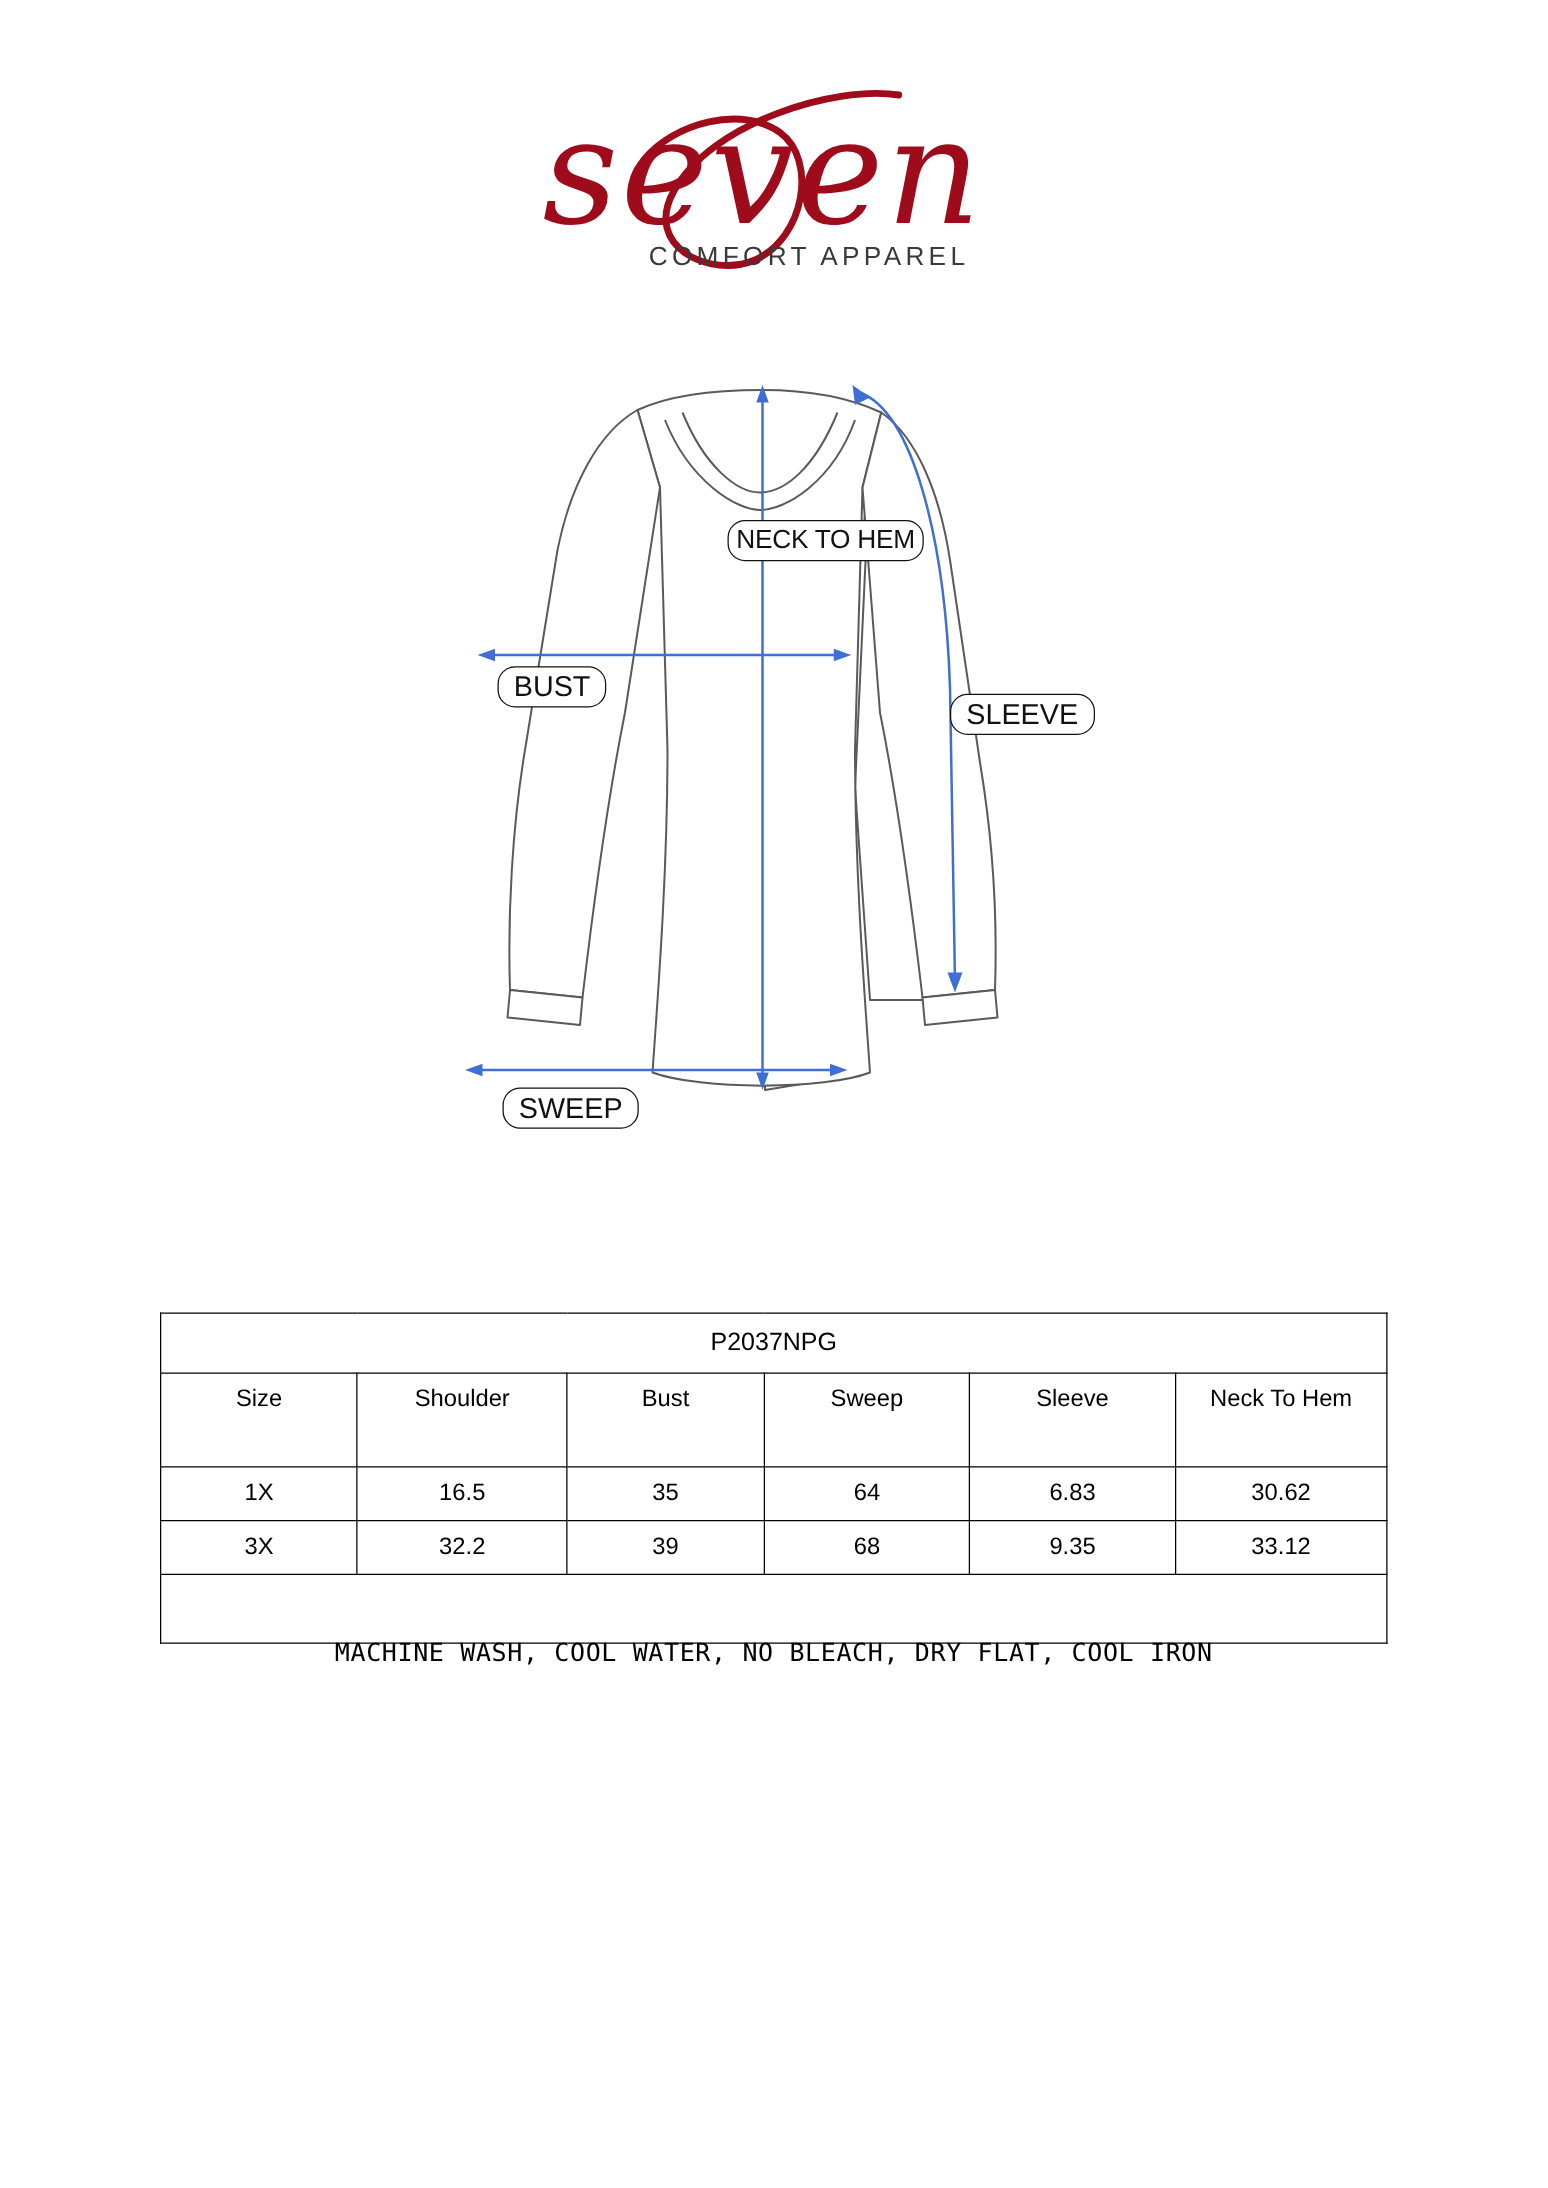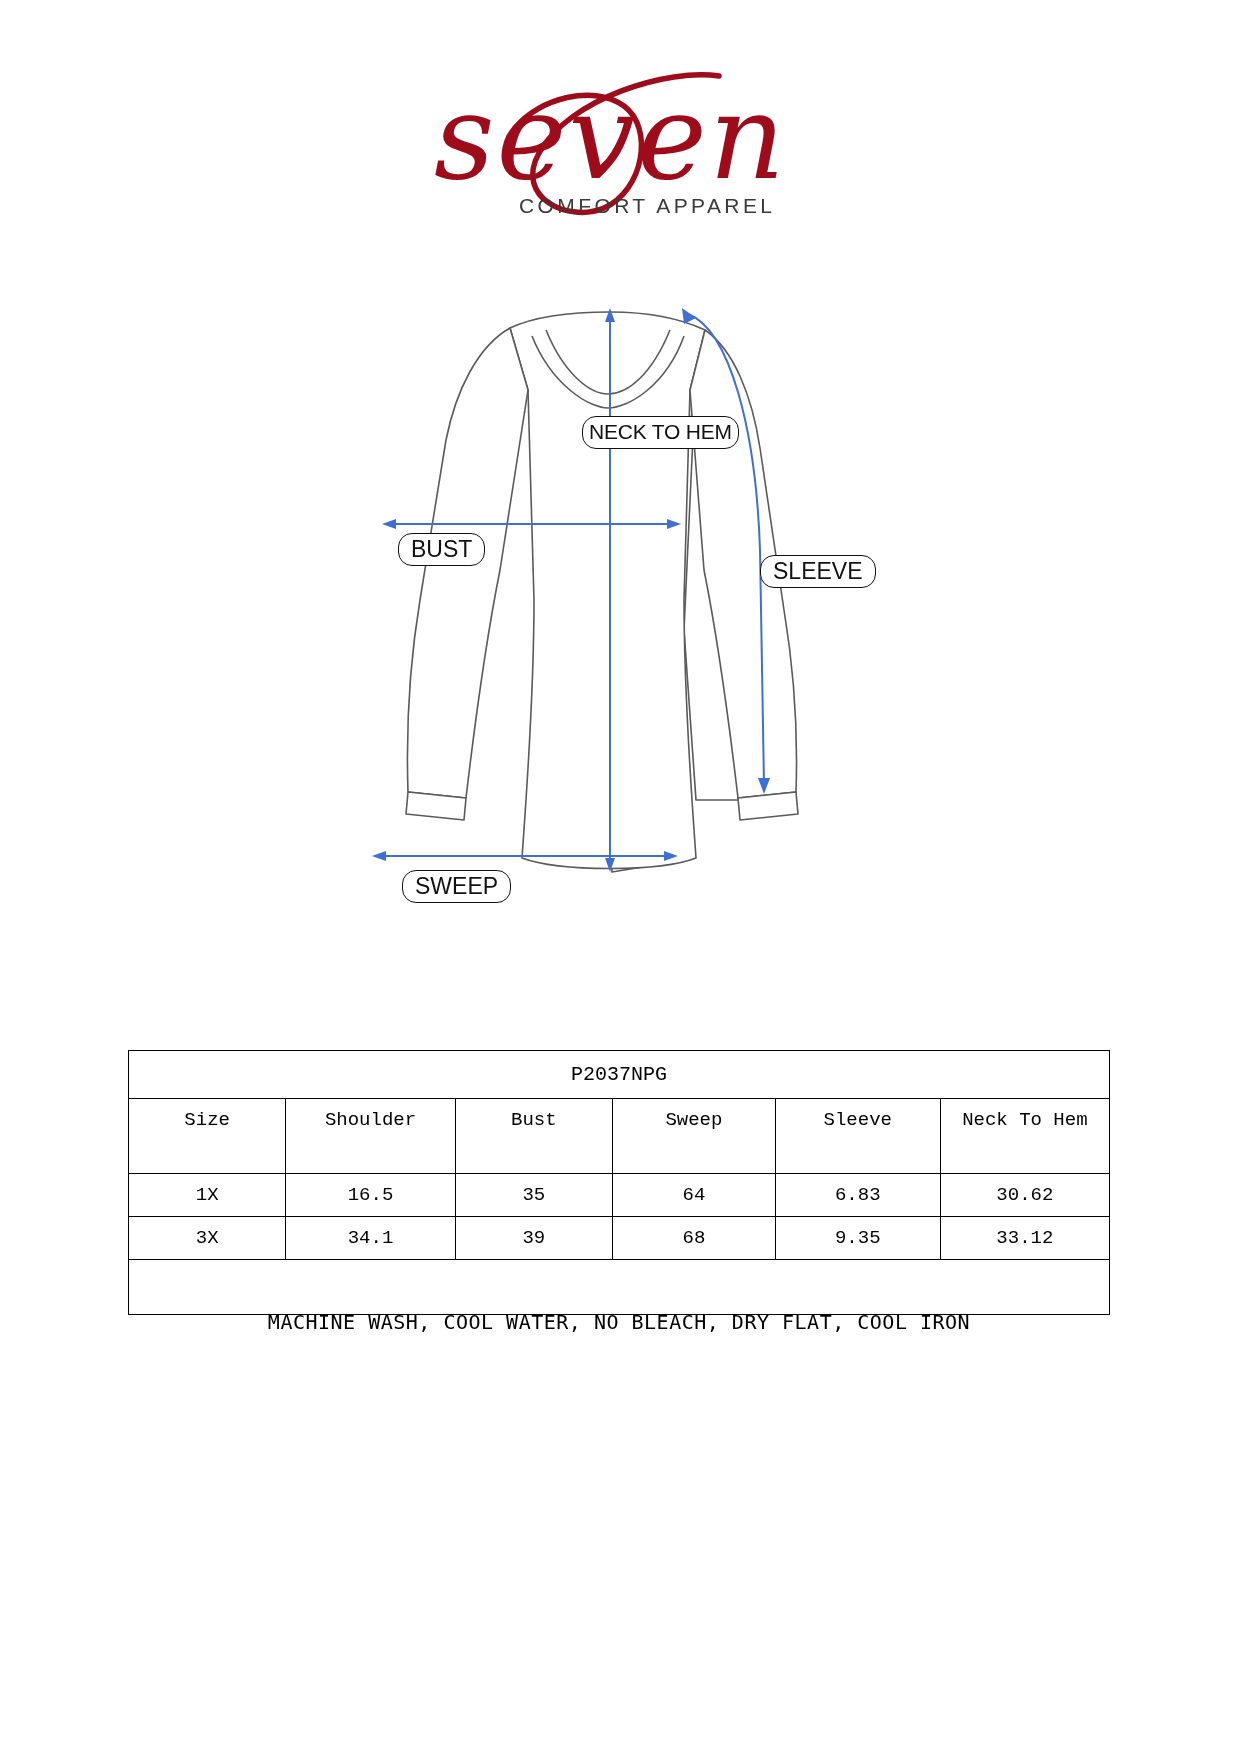--- a/index.html
+++ b/index.html
@@ -109,21 +109,21 @@
     top: 570px;
   }
 
   
   .size-table {
     position: absolute;
     left: 128px;
     top: 1050px;
     width: 982px;
     border-collapse: collapse;
-    font-family: Liberation Mono, monospace;
+    font-family: Liberation Sans, sans-serif;
     font-size: 19px;
   }
   .size-table td, .size-table th {
     border: 1.6px solid #000;
     padding: 10px 14px;
     text-align: center;
     font-weight: normal;
     color: #000;
   }
   .size-table .style-row td {
@@ -237,21 +237,21 @@
     <tr>
       <td>1X</td>
       <td>16.5</td>
       <td>35</td>
       <td>64</td>
       <td>6.83</td>
       <td>30.62</td>
     </tr>
     <tr>
       <td>3X</td>
-      <td>34.1</td>
+      <td>32.2</td>
       <td>39</td>
       <td>68</td>
       <td>9.35</td>
       <td>33.12</td>
     </tr>
     <tr class="blank">
       <td colspan="6"></td>
     </tr>
   </tbody>
 </table>

